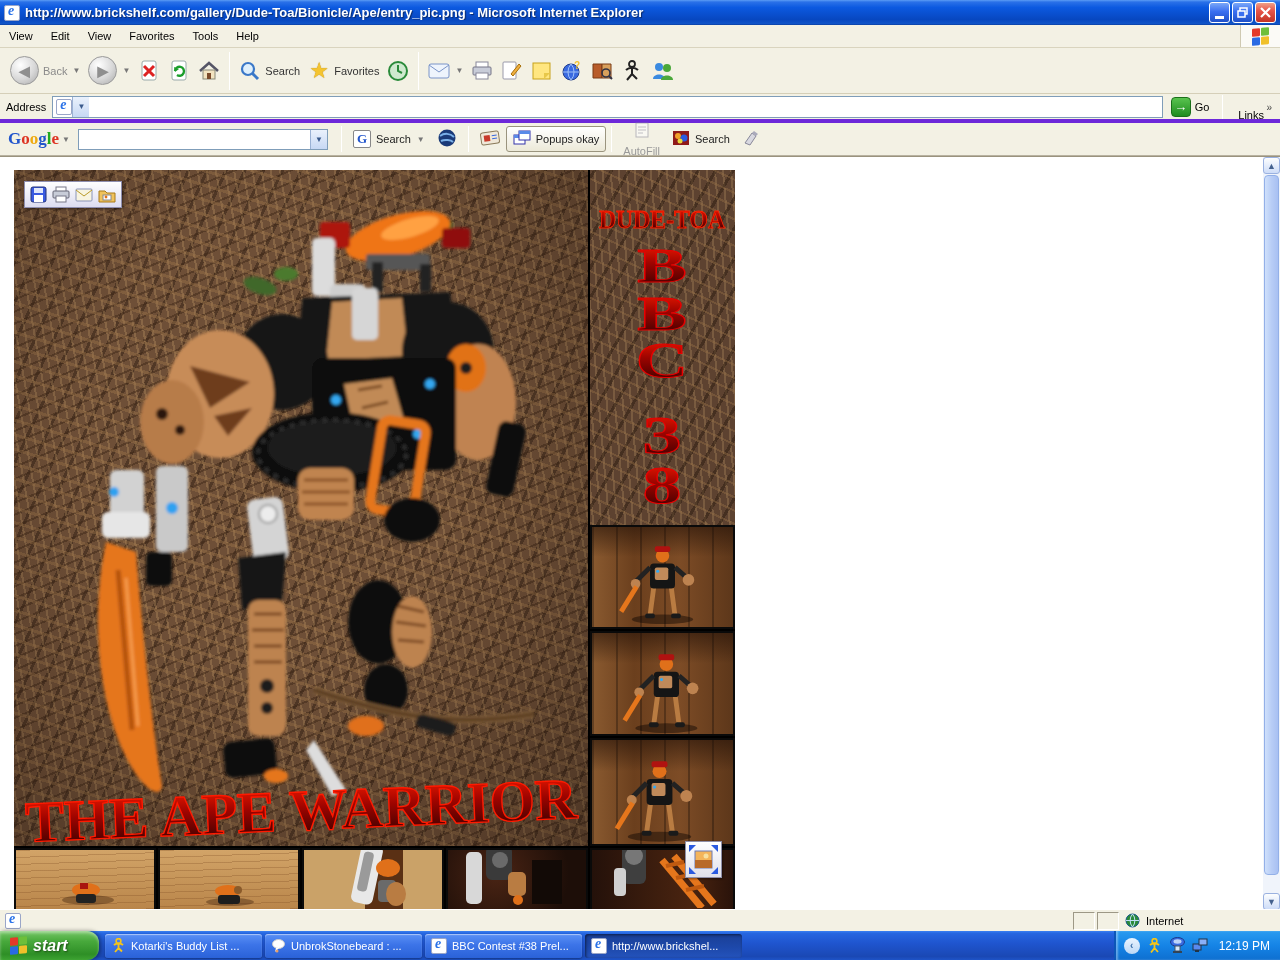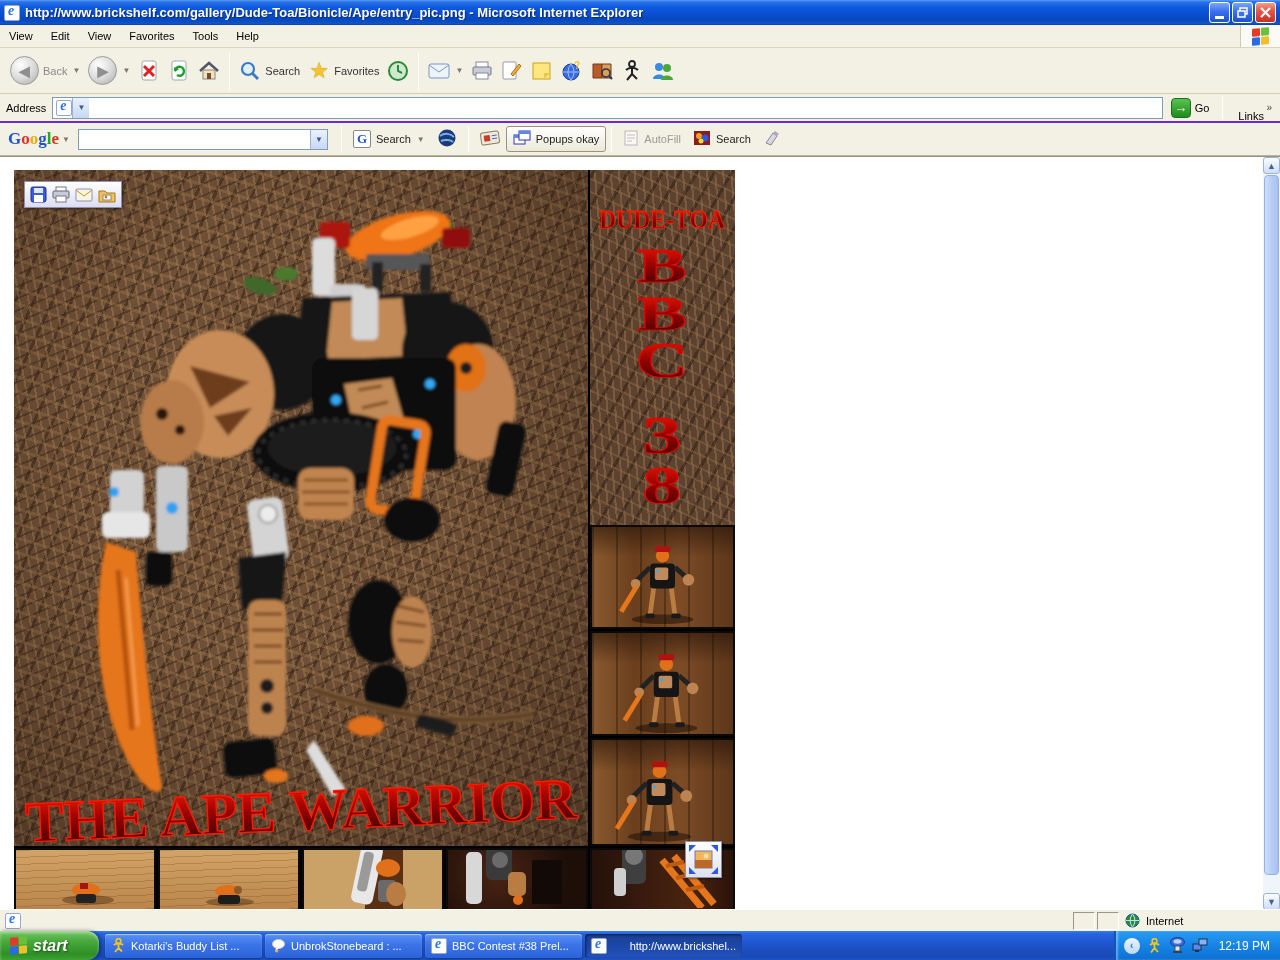--- a/index.html
+++ b/index.html
@@ -38,21 +38,21 @@
   .tsep{width:1px;height:38px;background:#cfc9b0;border-right:1px solid #fff;margin:0 5px;}
   .tbtn{display:flex;align-items:center;gap:4px;padding:2px 4px;border-radius:3px;}
   .navcircle{width:29px;height:29px;border-radius:50%;
     background:radial-gradient(circle at 35% 30%,#ffffff,#d8d8d8 55%,#a8a8a8);border:1px solid #9a9a9a;
     display:flex;align-items:center;justify-content:center;color:#8f8f8f;font-size:14px;font-weight:bold;}
   .graytext{color:#8a8a8a;}
   .caret{font-size:8px;color:#777;margin-left:1px;}
   .ico{width:22px;height:22px;display:flex;align-items:center;justify-content:center;}
   
   .addressrow{position:absolute;left:0;top:94px;width:1280px;height:29px;background:#f3f1e4;
-    border-bottom:2px solid #6d28d9;display:flex;align-items:center;padding:0 6px;font-size:11px;}
+    border-bottom:4px solid #6d28d9;display:flex;align-items:center;padding:0 6px;font-size:11px;}
   .addr-label{margin-right:6px;color:#000;}
   .addr-field{flex:1;height:22px;background:#fff;border:1px solid #7f9db9;display:flex;align-items:center;padding-left:3px;position:relative;}
   .addr-field input{flex:1;border:none;outline:none;font:12px "Liberation Sans",sans-serif;margin-left:4px;height:18px;}
   .addr-drop{width:17px;height:20px;background:linear-gradient(180deg,#eaf1fc,#c7d8f4);border-left:1px solid #9ab1d4;
     display:flex;align-items:center;justify-content:center;font-size:8px;color:#3a5a8c;}
   .gobtn{display:flex;align-items:center;gap:4px;margin:0 8px 0 8px;}
   .goicon{width:20px;height:20px;border-radius:4px;background:linear-gradient(180deg,#59c34f,#1f8c1f);
     display:flex;align-items:center;justify-content:center;color:#fff;font-weight:bold;font-size:13px;border:1px solid #1a701a;}
   .linkszone{display:flex;align-items:center;gap:4px;padding:0 10px;position:relative;height:100%;margin-top:16px;}
   .linkszone .chev{position:absolute;right:2px;top:0px;font-size:10px;color:#444;}
@@ -61,21 +61,21 @@
     border-bottom:1px solid #b8b2a0;display:flex;align-items:center;padding:0 8px;font-size:11px;color:#222;}
   .glogo{font:bold 17px "Liberation Serif",serif;letter-spacing:0px;margin-right:2px;}
   .gsearchbox{width:250px;height:21px;background:#fff;border:1px solid #7f9db9;display:flex;align-items:center;margin:0 8px;}
   .gsearchbox input{flex:1;border:none;outline:none;height:17px;font:11px "Liberation Sans",sans-serif;padding-left:3px;}
   .gdrop{width:17px;height:19px;background:linear-gradient(180deg,#eaf1fc,#c7d8f4);border-left:1px solid #9ab1d4;
     display:flex;align-items:center;justify-content:center;font-size:8px;color:#3a5a8c;}
   .gicon{width:18px;height:18px;border:1px solid #888;background:#fff;display:flex;align-items:center;justify-content:center;
     font:bold 13px "Liberation Serif",serif;color:#2255cc;border-radius:2px;}
   .gbtn{display:flex;align-items:center;gap:5px;padding:3px 6px;border-radius:3px;}
   .gbtn.framed{border:1px solid #9a947e;background:linear-gradient(180deg,#ffffff,#ece9d8);}
-  .grayed{color:#9a9a9a;}
+  .grayed{color:#9a9a9a;flex-direction:column;}
   
   .content{position:absolute;left:0;top:156px;width:1280px;height:753px;background:#fff;border-top:1px solid #9a937e;}
   .vscroll{position:absolute;right:0;top:0;width:17px;height:753px;background:#f0f4fb;}
   .sbtn{position:absolute;left:0;width:17px;height:17px;border-radius:3px;border:1px solid #9ab1e0;
     background:linear-gradient(180deg,#fdfefe,#cddcf8);color:#44618e;font-size:9px;display:flex;align-items:center;justify-content:center;}
   .sthumb{position:absolute;left:1px;top:18px;width:15px;height:700px;border-radius:4px;border:1px solid #93b0e8;
     background:linear-gradient(90deg,#cfe0fb,#b8cdf6 50%,#a8c0f2);}
   
   .collage{position:absolute;left:14px;top:13px;width:721px;height:740px;background:#000;overflow:hidden;}
   .photo{position:absolute;left:0;top:0;width:574px;height:676px;overflow:hidden;
@@ -125,21 +125,21 @@
   .taskbar{position:absolute;left:0;top:931px;width:1280px;height:29px;
     background:linear-gradient(180deg,#3a81f2 0%,#2666e0 8%,#1f55cf 42%,#1a48b4 88%,#1e54c8 100%);display:flex;align-items:stretch;}
   .startbtn{width:99px;height:29px;border-radius:0 12px 12px 0;display:flex;align-items:center;gap:6px;padding-left:10px;
     background:linear-gradient(180deg,#76c766 0%,#48a93c 35%,#2e8f26 80%,#3da332 100%);
     box-shadow:inset 0 2px 3px rgba(255,255,255,.4), 2px 0 4px rgba(0,0,0,.4);}
   .startbtn .stext{font:italic bold 16px "Liberation Sans",sans-serif;color:#fff;text-shadow:1px 1px 2px #1a4a12;}
   .tasks{display:flex;align-items:center;gap:3px;margin-left:6px;flex:1;}
   .task{width:157px;height:24px;border-radius:3px;display:flex;align-items:center;gap:5px;padding:0 6px;
     background:linear-gradient(180deg,#5a90f5,#3c74e8 45%,#2a62d8);box-shadow:inset 0 1px 1px rgba(255,255,255,.5), 0 1px 2px rgba(0,0,0,.3);
     color:#fff;font-size:11px;white-space:nowrap;overflow:hidden;}
-  .task.active{background:linear-gradient(180deg,#1a3f96,#1d48aa 55%,#2453bc);box-shadow:inset 1px 1px 3px rgba(0,0,0,.55);justify-content:space-between;}
+  .task.active{background:linear-gradient(180deg,#1a3f96,#1d48aa 55%,#2453bc);box-shadow:inset 1px 1px 3px rgba(0,0,0,.55);}
   .tray{display:flex;align-items:center;gap:6px;padding:0 10px 0 8px;
     background:linear-gradient(180deg,#2a9bf0 0%,#1584e6 50%,#0e6fd0 100%);border-left:2px solid #0c56b8;box-shadow:inset 2px 0 2px rgba(255,255,255,.35);}
   .tray .clock{color:#fff;font-size:12px;margin-left:4px;}
   .trayico{width:17px;height:17px;display:flex;align-items:center;justify-content:center;}
   .chevcirc{width:16px;height:16px;border-radius:50%;background:linear-gradient(180deg,#eaf4ff,#bcd8f6);
     display:flex;align-items:center;justify-content:center;color:#3a6ea8;font-size:10px;font-weight:bold;}
 </style>
 </head>
 <body>
 

